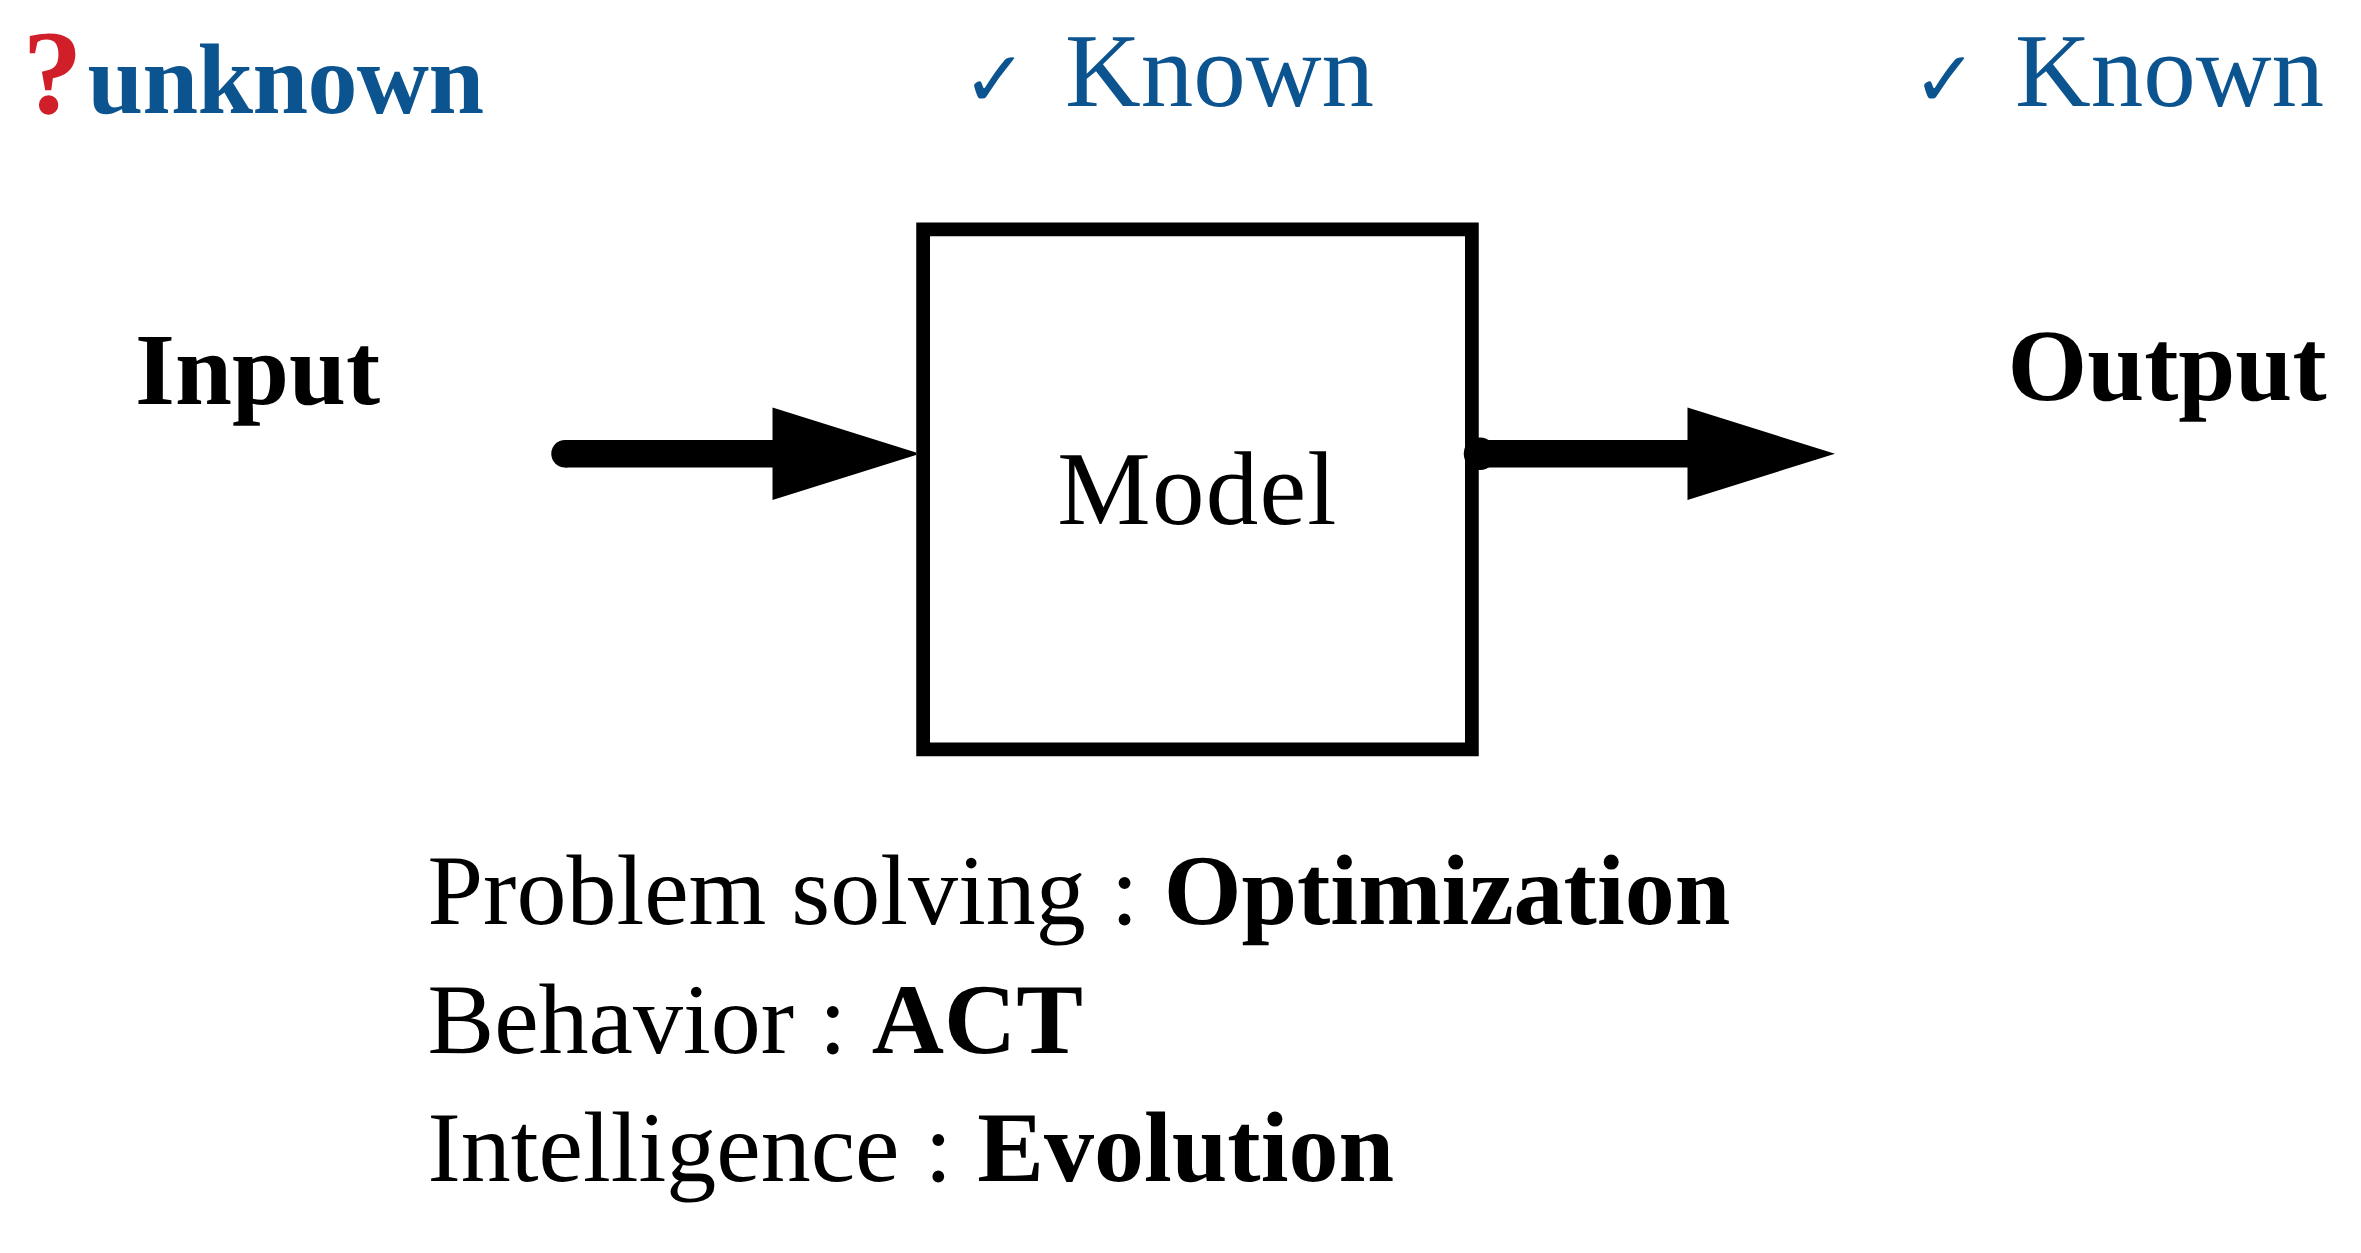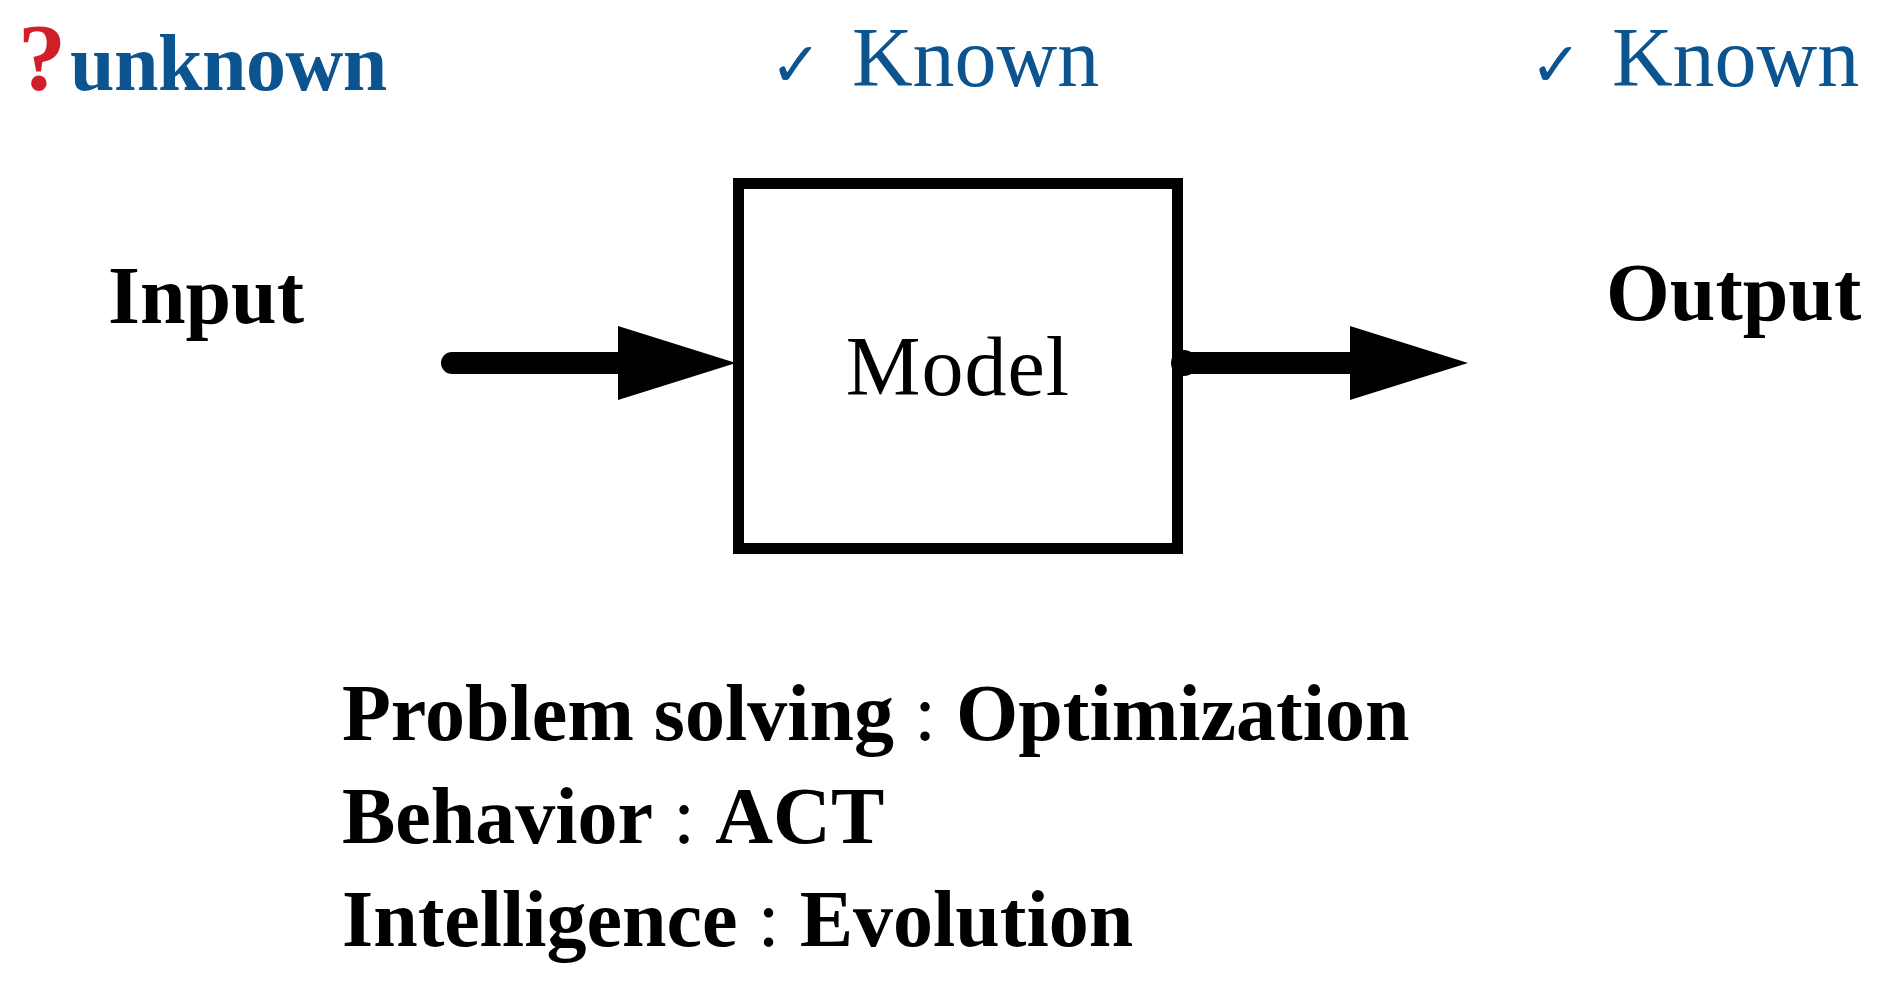--- a/index.html
+++ b/index.html
@@ -58,21 +58,21 @@
     font-weight: normal;
     margin-left: 26px;
   }
 
   
   #model-box {
     position: absolute;
     left: 733px;
     top: 178px;
     width: 450px;
-    height: 376px;
+    height: 427px;
     border: 11px solid #000000;
     box-sizing: border-box;
     background: #ffffff;
   }
   #model-label {
     position: absolute;
     left: 0;
     top: 0;
     width: 100%;
     height: 100%;
@@ -105,21 +105,21 @@
   #mapping-list {
     position: absolute;
     left: 342px;
     top: 662px;
   }
   .mapping-line {
     font-size: 80px;
     line-height: 103px;
     white-space: nowrap;
   }
-  .mapping-key   { font-weight: bold; }
+  .mapping-key   { font-weight: normal; }
   .mapping-sep   { font-weight: normal; }
   .mapping-value { font-weight: bold; }
 </style>
 </head>
 <body>
 
 <div id="canvas">
 
   <div class="status-label" id="label-unknown">
     <span class="status-mark qmark">?</span>

